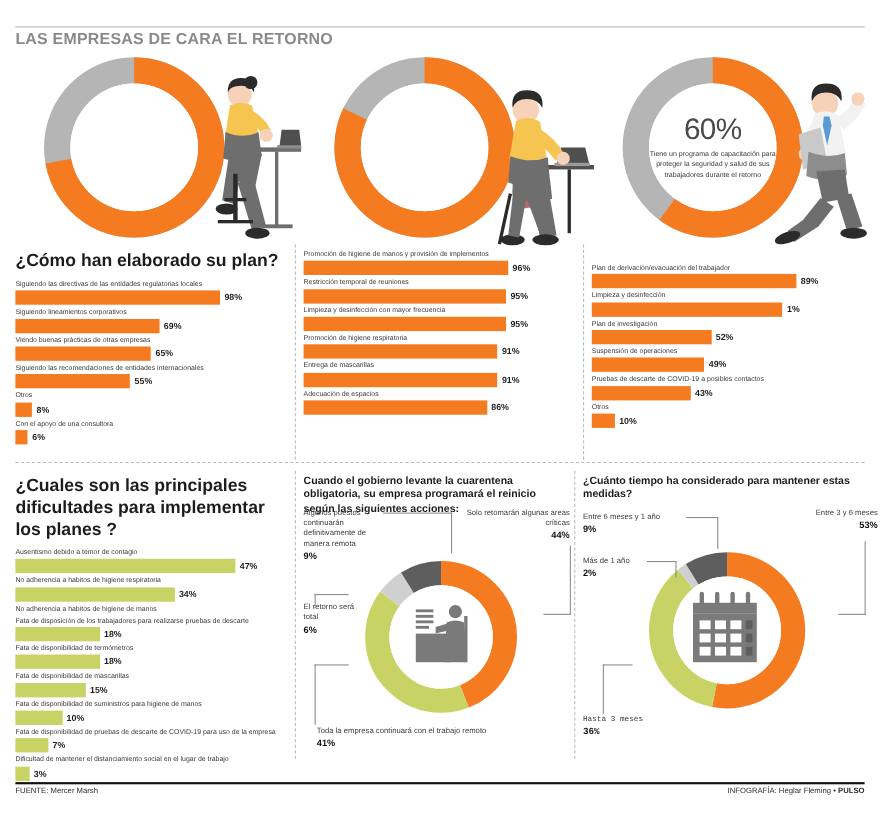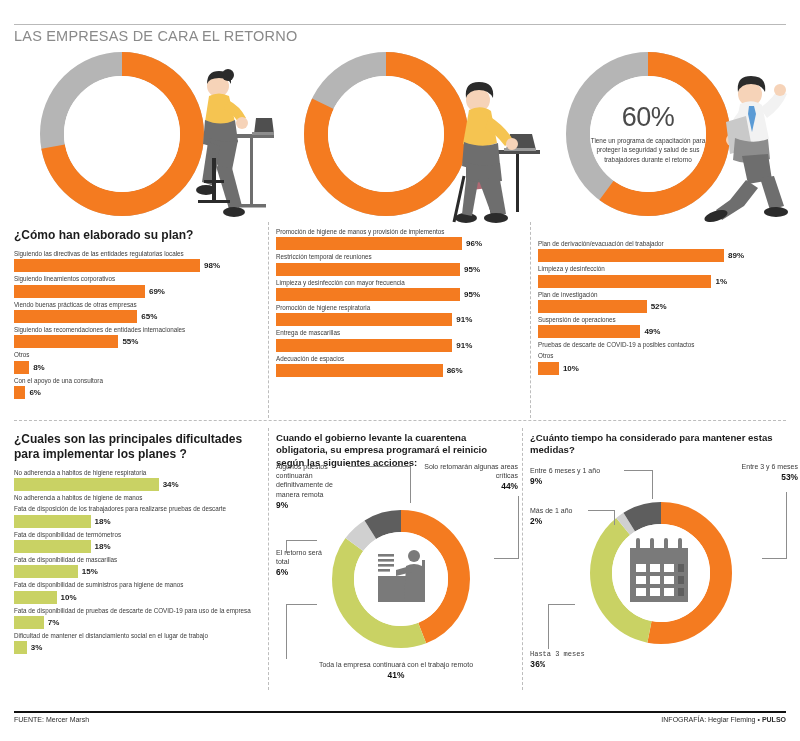--- a/index.html
+++ b/index.html
@@ -7,21 +7,21 @@
     width:800px;height:741px;background:#ffffff;
     font-family:"Liberation Sans",sans-serif;
     color:#2b2b2b;overflow:hidden;position:relative;
   }
   .page{position:relative;width:800px;height:741px;}
 
   
   .top-rule{position:absolute;left:14px;top:24px;width:772px;height:1px;background:#b9b9b9;}
   .main-title{
     position:absolute;left:14px;top:28px;
-    font-size:14.5px;font-weight:normal;letter-spacing:.2px;
+    font-size:14.5px;font-weight:bold;letter-spacing:.2px;
     color:#8a8a8a;text-transform:uppercase;
   }
 
   
   .hero{position:absolute;left:0;top:48px;width:800px;height:172px;}
   .hero-item{position:absolute;top:0;width:266px;height:172px;}
   .hero-item.h0{left:8px;}
   .hero-item.h1{left:272px;}
   .hero-item.h2{left:534px;}
   .donut-wrap{position:absolute;left:28px;top:0;width:172px;height:172px;}
@@ -37,21 +37,21 @@
   
   .person{position:absolute;pointer-events:none;}
 
   
   .vdash{position:absolute;width:0;border-left:1px dashed #bdbdbd;}
   .hdash{position:absolute;height:0;border-top:1px dashed #bdbdbd;}
 
   
   .panel{position:absolute;}
   .panel-title{
-    font-size:12px;font-weight:bold;color:#1c1c1c;line-height:1.25;margin:0 0 7px 0;
+    font-size:16px;font-weight:bold;color:#1c1c1c;line-height:1.25;margin:0 0 7px 0;
   }
   .bar-row{margin-bottom:3px;}
   .bar-label{font-size:6.3px;color:#3a3a3a;line-height:1.25;margin-bottom:1.5px;white-space:nowrap;}
   .bar-line{display:flex;align-items:center;height:13px;}
   .bar-fill{height:13px;background:#f47b20;}
   .bar-fill.green{background:#c9d264;}
   .bar-val{font-size:8px;font-weight:bold;color:#1c1c1c;margin-left:4px;white-space:nowrap;}
 
   
   .dpanel{position:absolute;}
@@ -295,32 +295,43 @@
       </div>
       <div class="bar-row">
         <div class="bar-label">Suspensión de operaciones</div>
         <div class="bar-line">
           <div class="bar-fill" style="width: 102.404px;"></div>
           <div class="bar-val">49%</div>
         </div>
       </div>
       <div class="bar-row">
         <div class="bar-label">Pruebas de descarte de COVID-19 a posibles contactos</div>
+        <div class="bar-line">
+          <div class="bar-fill" style="width: 89.8652px;"></div>
+          <div class="bar-val">43%</div>
+        </div>
       </div>
       <div class="bar-row">
         <div class="bar-label">Otros</div>
         <div class="bar-line">
           <div class="bar-fill" style="width: 20.8989px;"></div>
           <div class="bar-val">10%</div>
         </div>
       </div>
     </div>
 
   <div class="panel" style="left:14px;top:432px;width:250px;">
       <div class="panel-title">¿Cuales son las principales dificultades para implementar los planes ?</div>
+      <div class="bar-row">
+        <div class="bar-label">Ausentismo debido a temor de contagio</div>
+        <div class="bar-line">
+          <div class="bar-fill green" style="width: 200px;"></div>
+          <div class="bar-val">47%</div>
+        </div>
+      </div>
       <div class="bar-row">
         <div class="bar-label">No adherencia a habitos de higiene respiratoria</div>
         <div class="bar-line">
           <div class="bar-fill green" style="width: 144.681px;"></div>
           <div class="bar-val">34%</div>
         </div>
       </div>
       <div class="bar-row">
         <div class="bar-label">No adherencia a habitos de higiene de manos</div>
       </div>
@@ -403,21 +414,21 @@
       <b>44%</b>
     </div>
     <div class="leader" style="left:218px;top:64px;width:24px;height:62px;border-right-width:1px;border-bottom-width:1px;"></div>
 
     <div class="callout" style="left:0px;top:116px;width:52px;">
       <span>El retorno será total</span>
       <b>6%</b>
     </div>
     <div class="leader" style="left:10px;top:108px;width:30px;height:12px;border-top-width:1px;border-left-width:1px;"></div>
 
-    <div class="callout" style="left:0px;top:228px;width:240px;text-align:center;">
+    <div class="callout" style="left:12px;top:228px;width:240px;">
       <span>Toda la empresa continuará con el trabajo remoto</span>
       <b>41%</b>
     </div>
     <div class="leader" style="left:10px;top:172px;width:30px;height:54px;border-top-width:1px;border-left-width:1px;"></div>
   </div>
 
   <div class="dpanel" style="left:530px;top:432px;width:256px;height:256px;">
     <div class="dtitle">¿Cuánto tiempo ha considerado para mantener estas medidas?</div>
 
     <svg style="position:absolute;left:52px;top:62px;" width="158" height="158" viewBox="0 0 158 158">

